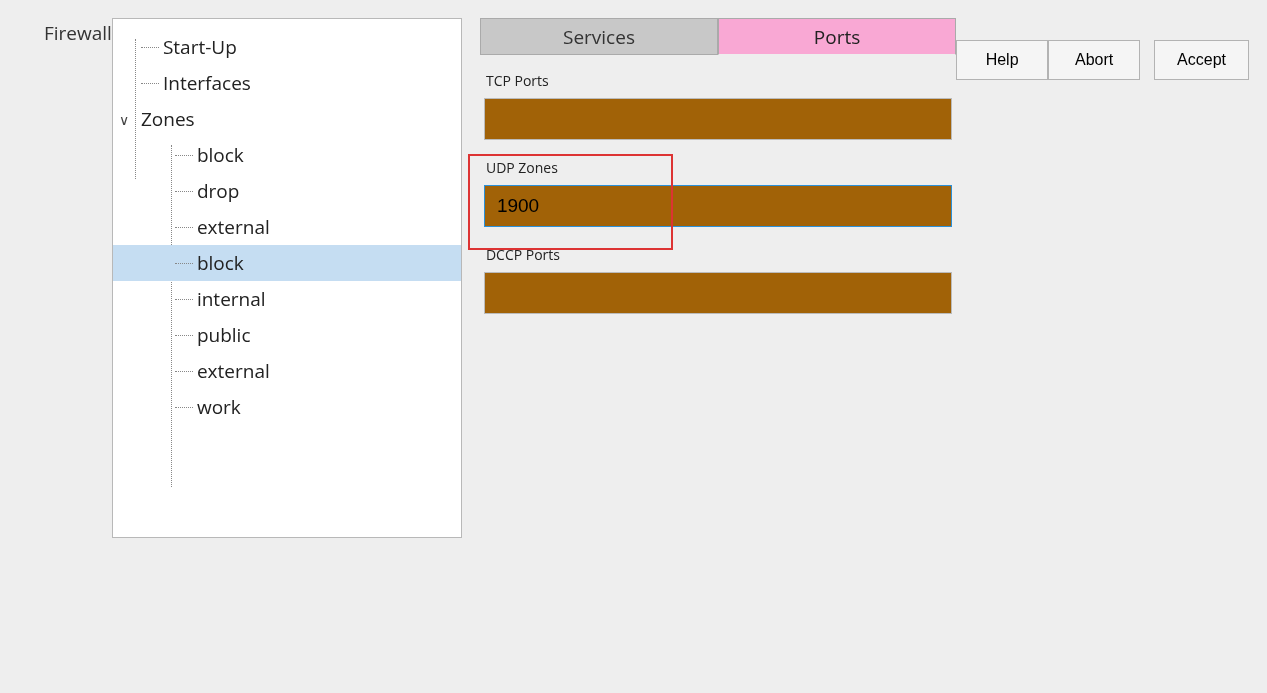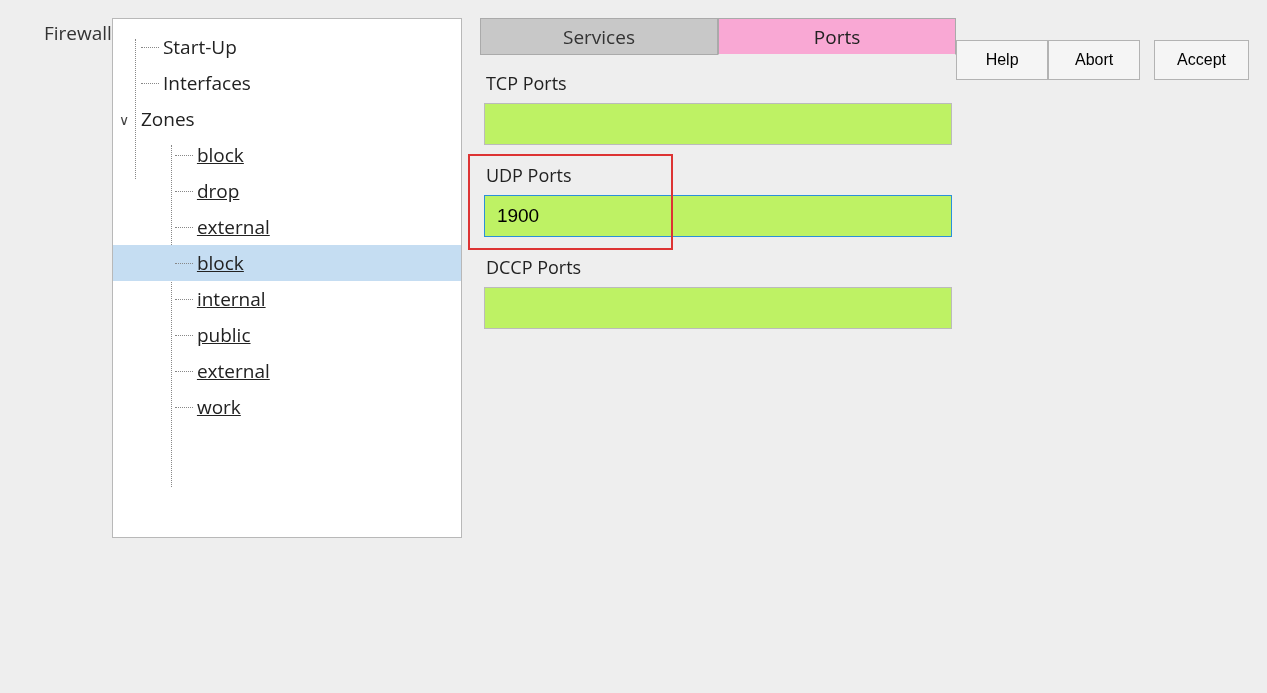--- a/index.html
+++ b/index.html
@@ -5,35 +5,35 @@
     * { box-sizing: border-box; margin: 0; padding: 0; }
     html, body { width: 1267px; height: 693px; background: #eeeeee; font-family: "Segoe UI", "Open Sans", Arial, sans-serif; font-size: 18px; color: #222; }
     .window { padding: 18px 18px 14px 18px; height: 100%; display: flex; flex-direction: row; margin-left: 24px; }
     .title { margin: 2px 0 12px 2px; font-size: 19px; color: #333; }
     .body { flex: 1; display: flex; gap: 18px; }
     .tree { width: 350px; height: 520px; background: #fff; border: 1px solid #b8b8b8; padding: 10px 0 10px 0; overflow: hidden; position: relative; }
     .tree-trunk { position: absolute; left: 22px; top: 20px; width: 0; height: 140px; border-left: 1px dotted #888; }
     .node { display: flex; align-items: center; height: 36px; font-size: 19px; position: relative; }
     .node .branch { width: 18px; border-top: 1px dotted #888; height: 0; margin-right: 4px; }
     .lvl1 { padding-left: 28px; }
-    .lvl2 { padding-left: 62px; text-decoration: underline; }
+    .lvl2 { padding-left: 62px; }
     .node.selected { background: #c5ddf2; }
     .chevron { width: 18px; text-align: left; margin-left: -22px; margin-right: 4px; font-size: 14px; color: #444; }
     .zones-trunk { position: absolute; left: 58px; top: 126px; width: 0; height: 342px; border-left: 1px dotted #888; }
     .branch2 { width: 22px; }
 
     .main { flex: 1; display: flex; flex-direction: column; }
     .tabs { display: flex; height: 37px; }
     .tab { flex: 1; text-align: center; line-height: 36px; font-size: 19px; cursor: pointer; }
     .tab-inactive { background: #c8c8c8; border: 1px solid #aaa; border-bottom: 1px solid #aaa; color: #333; }
     .tab-active { background: #f9a8d4; border: 1px solid #aaa; border-bottom: 1px solid #eeeeee; position: relative; z-index: 2; }
     .tabpanel { padding: 12px 4px 0 4px; }
     .field { margin-bottom: 18px; }
-    .field-label { font-size: 18px; margin: 4px 0 8px 2px; display: block; }
-    .input { width: 100%; height: 42px; border: 1px solid #bbb; background: #bef264; font-size: 19px; padding: 0 12px; outline: none; }
+    .field-label { font-size: 14px; margin: 4px 0 8px 2px; display: block; }
+    .input { width: 100%; height: 42px; border: 1px solid #bbb; background: #a16207; font-size: 19px; padding: 0 12px; outline: none; }
     .udp-wrap { position: relative; }
     .input.focused { border-color: #2b90d9; }
 
     .footer { display: flex; justify-content: space-between; padding-top: 22px; }
     .btn-row-right { display:flex; gap: 14px; justify-content: space-between; }
     .btn { min-width: 92px; height: 40px; background: #f5f5f5; border: 1px solid #b3b3b3; font-size: 16px; padding: 0 22px; cursor: pointer; }
 
     
     .highlight-box { position: absolute; border: 2px solid #d33; pointer-events: none; }
   </style>
@@ -97,21 +97,21 @@
       <div class="tabs">
         <div class="tab tab-inactive">Services</div>
         <div class="tab tab-active">Ports</div>
       </div>
       <div class="tabpanel" style="position:relative;">
         <div class="field">
           <label class="field-label">TCP Ports</label>
           <input class="input" value="" style="">
         </div>
         <div class="field udp-wrap">
-          <label class="field-label">UDP Ports</label>
+          <label class="field-label">UDP Zones</label>
           <input class="input focused" value="1900" style="">
         </div>
         <div class="field">
           <label class="field-label">DCCP Ports</label>
           <input class="input" value="" style="">
         </div>
         <div class="highlight-box" style="left:-12px; top:99px; width:205px; height:96px;"></div>
       </div>
     </div>
   </div>

